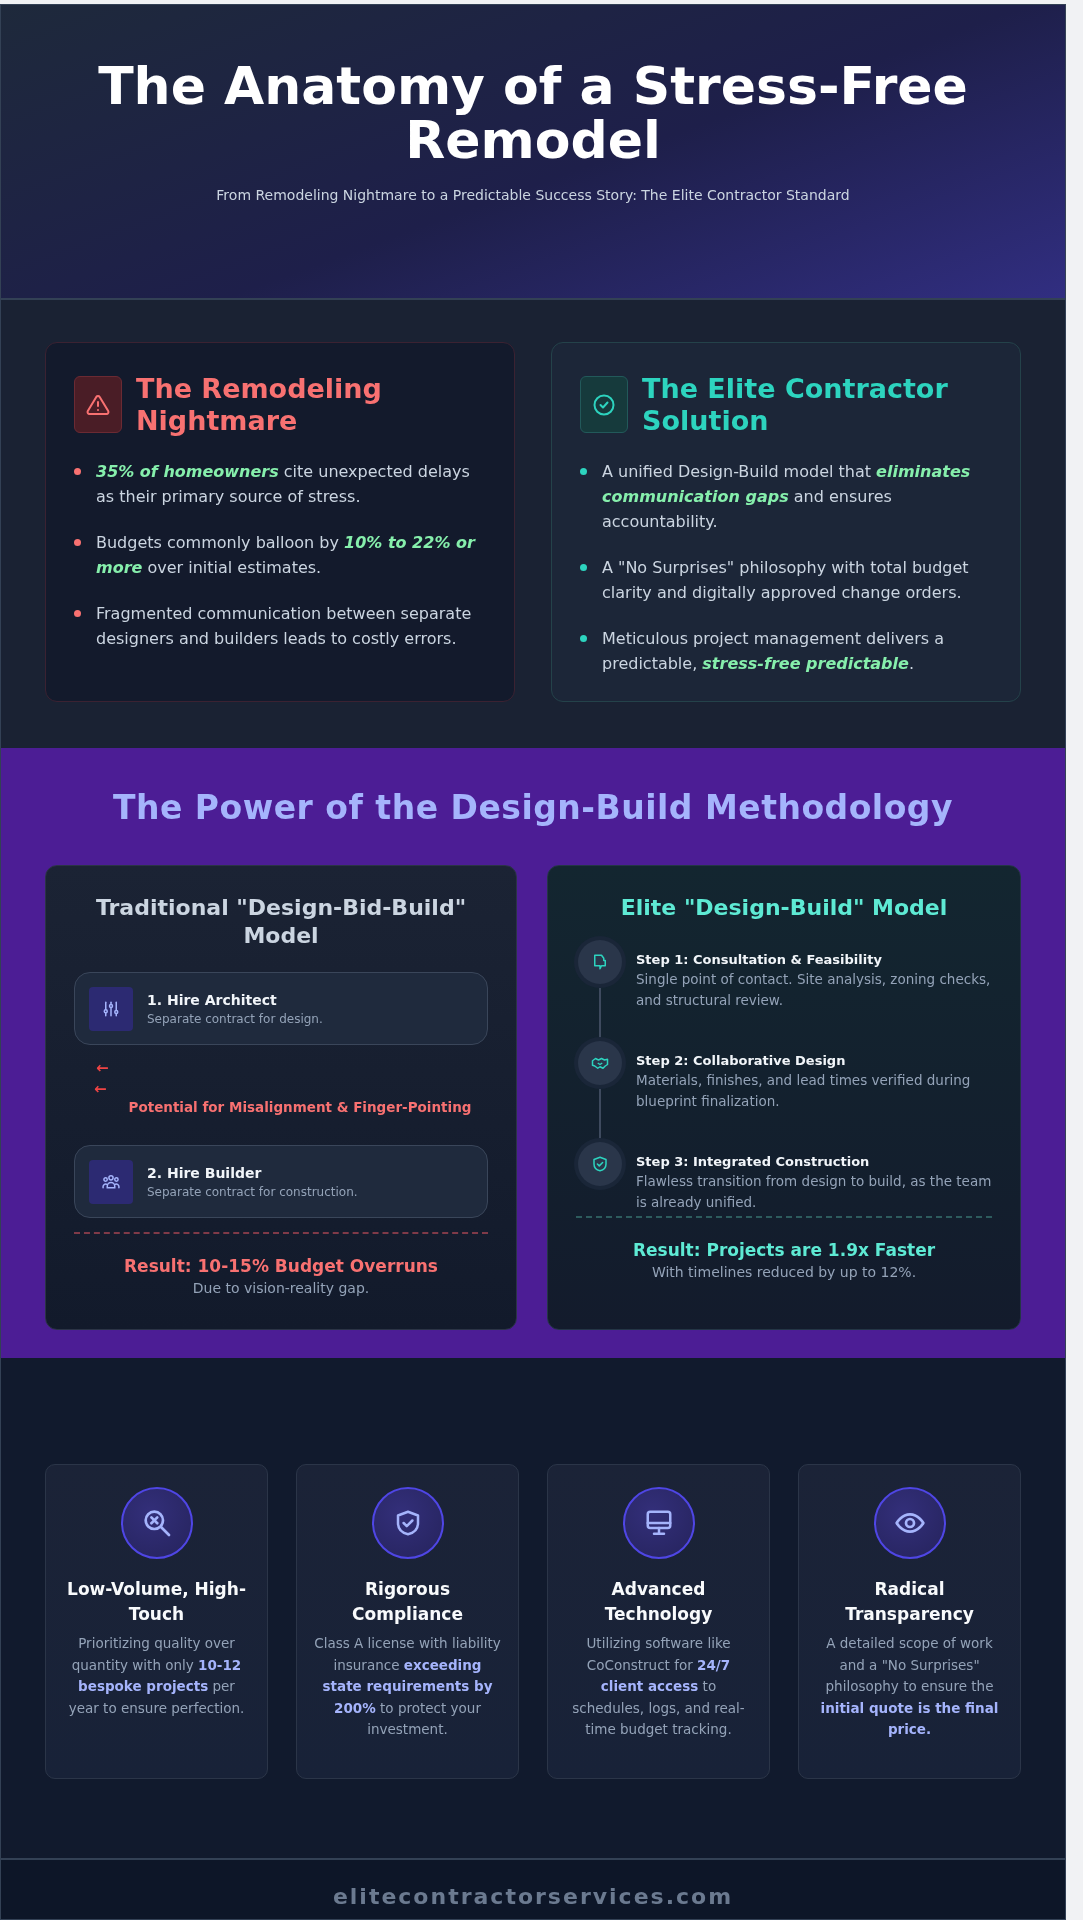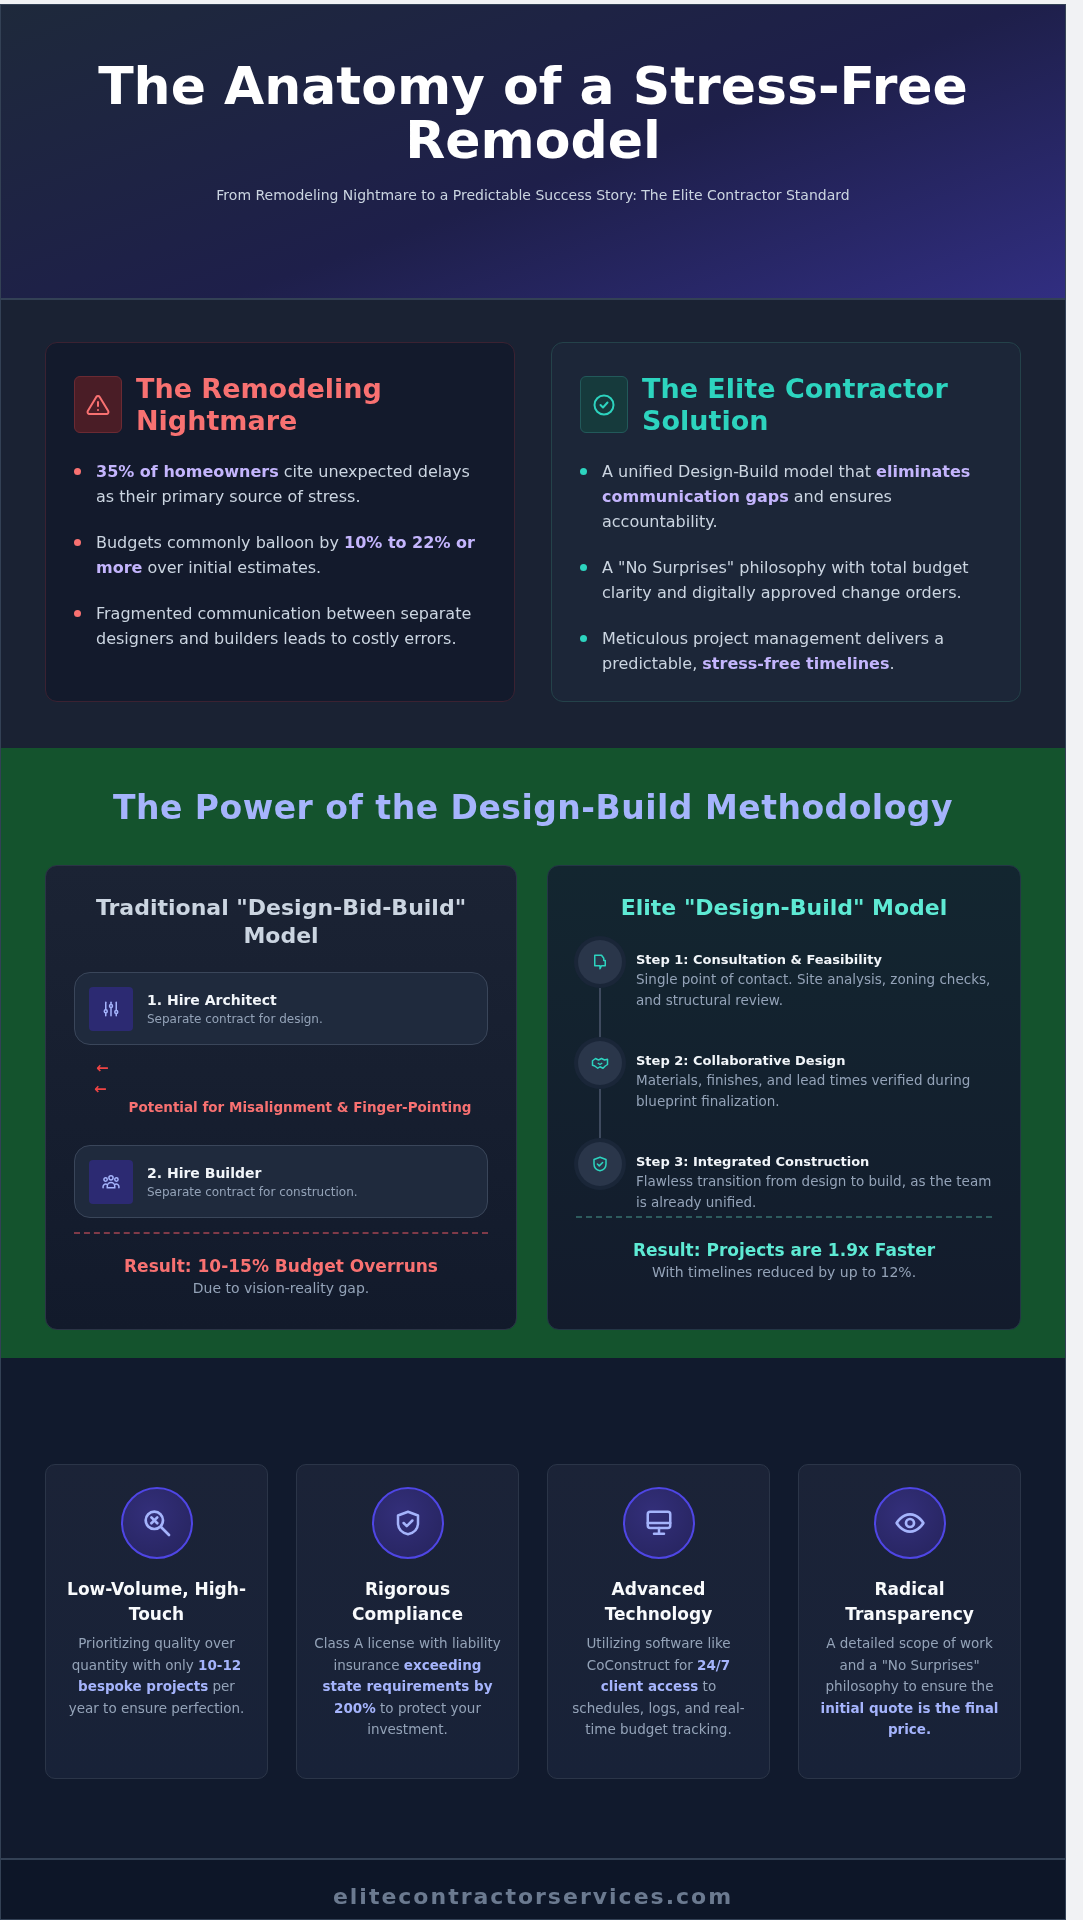--- a/index.html
+++ b/index.html
@@ -19,27 +19,27 @@
   .ps-card.good { background: #1c2638; border: 1px solid #24424a; }
   .ps-head { display: flex; align-items: flex-start; gap: 14px; margin-bottom: 22px; }
   .ps-icon { width: 48px; height: 57px; border-radius: 6px; display: flex; align-items: center; justify-content: center; flex-shrink: 0; margin-top: 3px; }
   .bad .ps-icon { background: #4a1d26; border: 1px solid #6b2a33; }
   .good .ps-icon { background: #163a3c; border: 1px solid #22595a; }
   .ps-title { font-size: 27px; line-height: 32px; font-weight: 700; }
   .bad .ps-title { color: #f87171; }
   .good .ps-title { color: #2dd4bf; }
   .ps-list { list-style: none; }
   .ps-list li { position: relative; padding-left: 22px; font-size: 16px; line-height: 25px; color: #cbd5e1; margin-bottom: 21px; }
-  .ps-list li b { color: #c4b5fd; }
+  .ps-list li b { color: #86efac; font-style: italic; }
   .ps-list li::before { content: ""; position: absolute; left: 0; top: 9px; width: 7px; height: 7px; border-radius: 50%; }
   .bad .ps-list li::before { background: #f87171; }
   .good .ps-list li::before { background: #2dd4bf; }
 
   
-  .method { height: 610px; background: #14532d; padding-top: 40px; }
+  .method { height: 610px; background: #4c1d95; padding-top: 40px; }
   .method h2 { text-align: center; font-size: 33px; font-weight: 700; color: #a5b4fc; letter-spacing: 0.5px; }
   .method-row { display: flex; gap: 30px; padding: 0 44px; margin-top: 38px; }
   .m-card { width: 474px; height: 465px; border-radius: 12px; padding: 28px 28px 0; }
   .m-card.trad { background: linear-gradient(180deg, #1b2334, #121a2b); border: 1px solid #2b3446; }
   .m-card.elite { background: linear-gradient(180deg, #132630, #131b2c); border: 1px solid #243646; }
   .m-title { text-align: center; font-size: 22px; line-height: 28px; font-weight: 700; }
   .trad .m-title { color: #cbd5e1; width: 380px; margin: 0 auto; }
   .elite .m-title { color: #5eead4; }
   .hire { height: 73px; background: #1f2a3d; border: 1px solid #3a465a; border-radius: 16px; margin-top: 22px; display: flex; align-items: center; padding: 0 14px; gap: 14px; }
   .hire-icon { width: 44px; height: 44px; background: #2c2a72; border-radius: 4px; display: flex; align-items: center; justify-content: center; }
@@ -113,21 +113,21 @@
           <svg width="24" height="24" viewBox="0 0 24 24" fill="none" stroke="#2dd4bf" stroke-width="2" stroke-linecap="round" stroke-linejoin="round">
               <circle cx="12" cy="12" r="9.5"></circle>
               <path d="m8.5 12 2.5 2.5 4.5-5"></path>
             </svg>
         </div>
         <div class="ps-title">The Elite Contractor Solution</div>
       </div>
       <ul class="ps-list">
         <li><span>A unified Design-Build model that </span><b>eliminates communication gaps</b><span> and ensures accountability.</span></li>
         <li><span>A "No Surprises" philosophy with total budget clarity and digitally approved change orders.</span></li>
-        <li><span>Meticulous project management delivers a predictable, </span><b>stress-free timelines</b><span>.</span></li>
+        <li><span>Meticulous project management delivers a predictable, </span><b>stress-free predictable</b><span>.</span></li>
       </ul>
     </div>
   </section>
 
   <section class="method">
     <h2>The Power of the Design-Build Methodology</h2>
     <div class="method-row">
       <div class="m-card trad">
         <div class="m-title">Traditional "Design-Bid-Build" Model</div>
 

